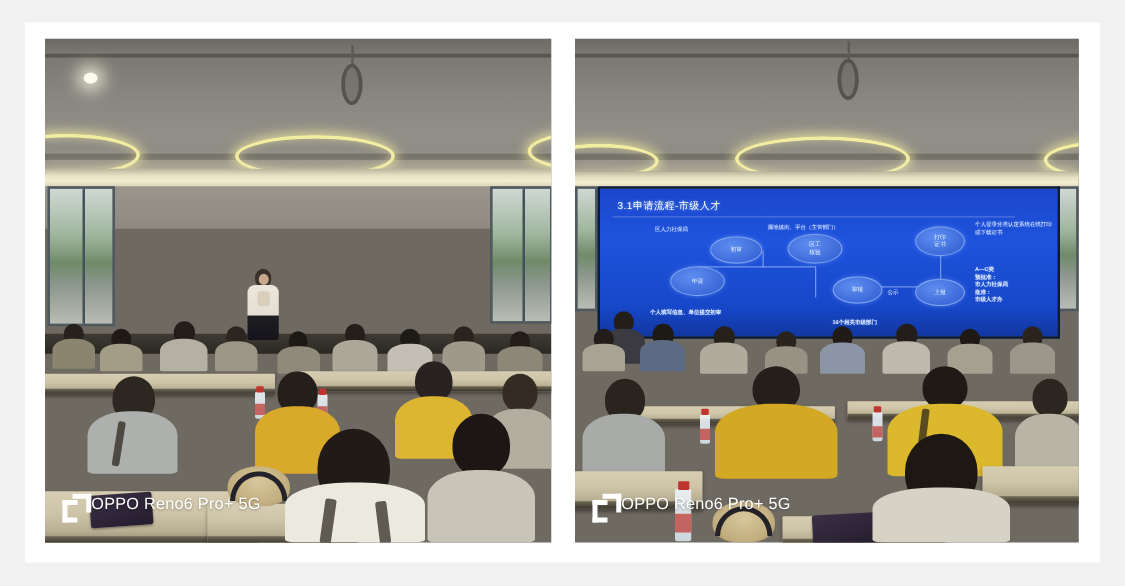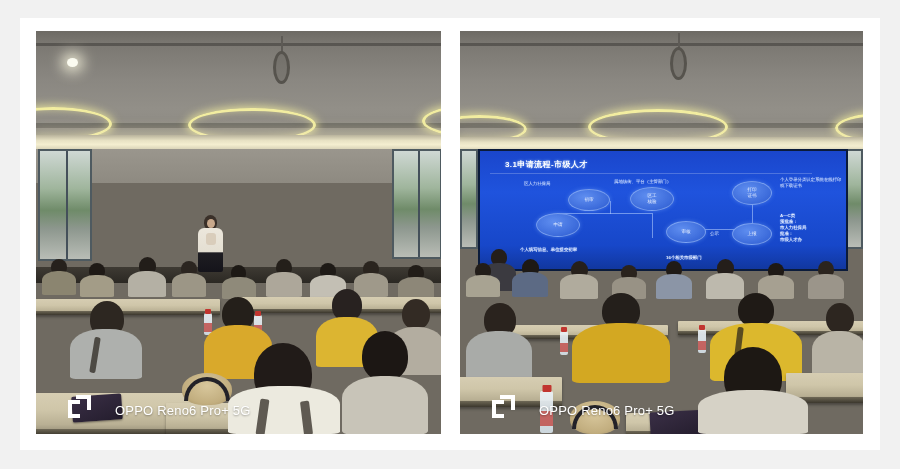--- a/index.html
+++ b/index.html
@@ -119,22 +119,22 @@
   }
 
   
   .slide {
     position: absolute;
     background: linear-gradient(180deg, #1a46cc 0%, #1f53dd 35%, #1747c9 80%, #11379f 100%);
     border: 2px solid #0b1b3a;
     overflow: hidden;
   }
   .slide-title {
-    position: absolute; left: 25px; top: 8px;
-    color: #ffffff; font-size: 8px; font-weight: bold;
+    position: absolute; left: 14px; top: 8px;
+    color: #ffffff; font-size: 8px; font-weight: normal;
     letter-spacing: .4px;
     text-shadow: 0 0 3px rgba(170,210,255,.8);
     white-space: nowrap;
   }
   .slide-rule {
     position: absolute; left: 10px; top: 22px; width: 88%; height: 1px;
     background: rgba(255,255,255,.22);
   }
   .node {
     position: absolute;
@@ -231,22 +231,22 @@
   }
   .headphone-band {
     position: absolute;
     border: 4px solid #232228; border-bottom: none;
     border-radius: 50% 50% 0 0 / 100% 100% 0 0;
     background: transparent;
   }
 
   
   .watermark {
-    position: absolute; left: 32px; bottom: 16px;
-    display: flex; align-items: flex-end; gap: 24px;
+    position: absolute; left: 14px; bottom: 16px;
+    display: flex; align-items: flex-start; gap: 0;
     z-index: 40;
   }
   .wm-logo {
     position: relative; width: 23px; height: 23px;
   }
   .wm-logo .sq-a {
     position: absolute; left: 0; top: 5px; width: 12px; height: 18px;
     border: 4px solid #ffffff; border-right: none;
   }
   .wm-logo .sq-b {

